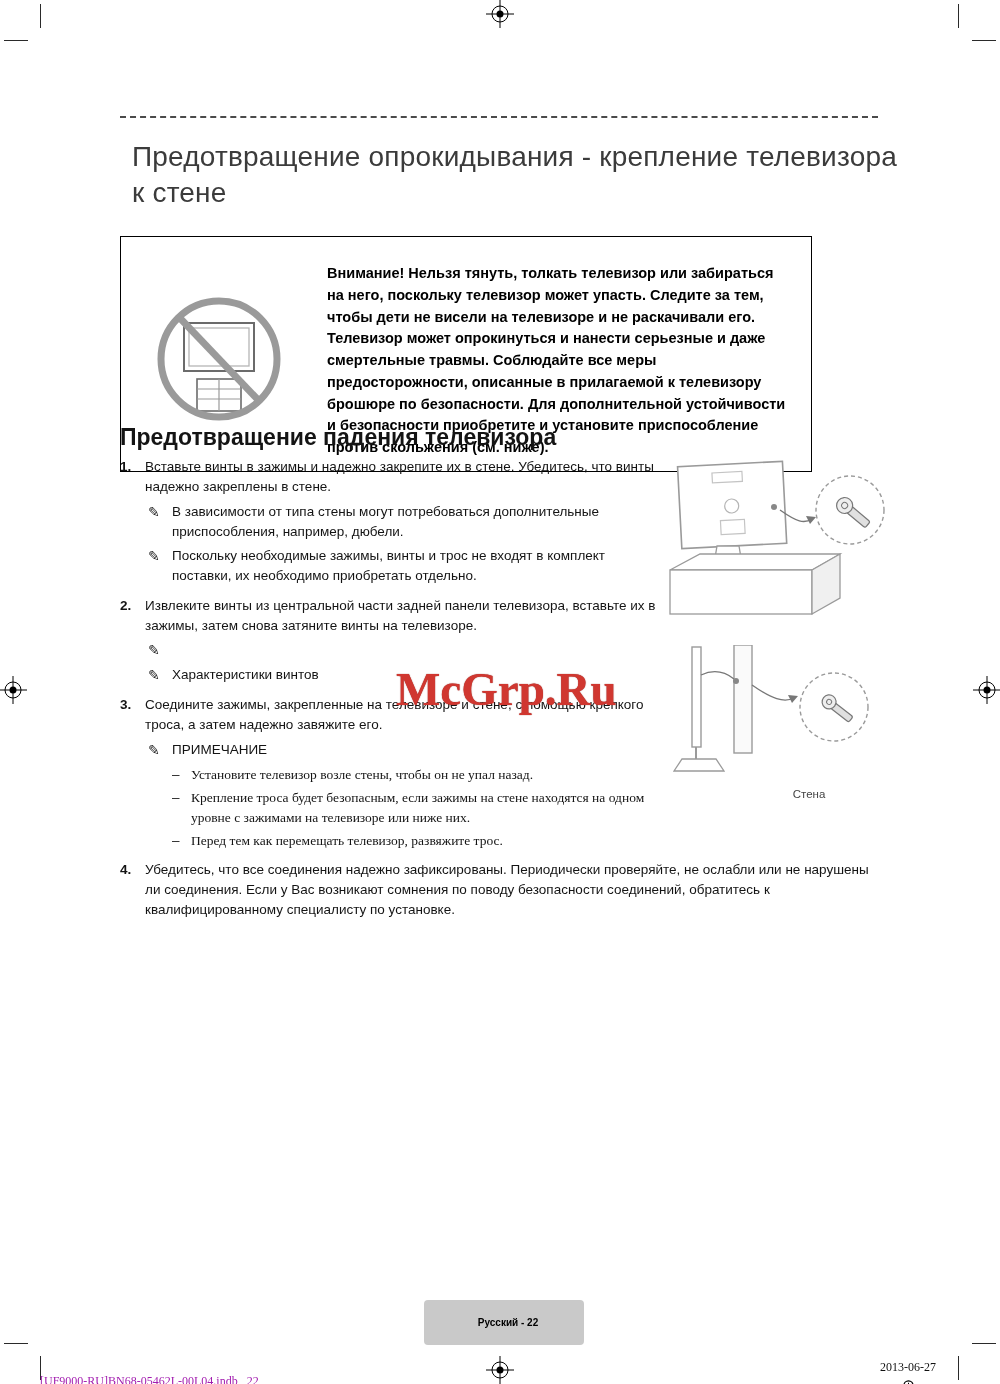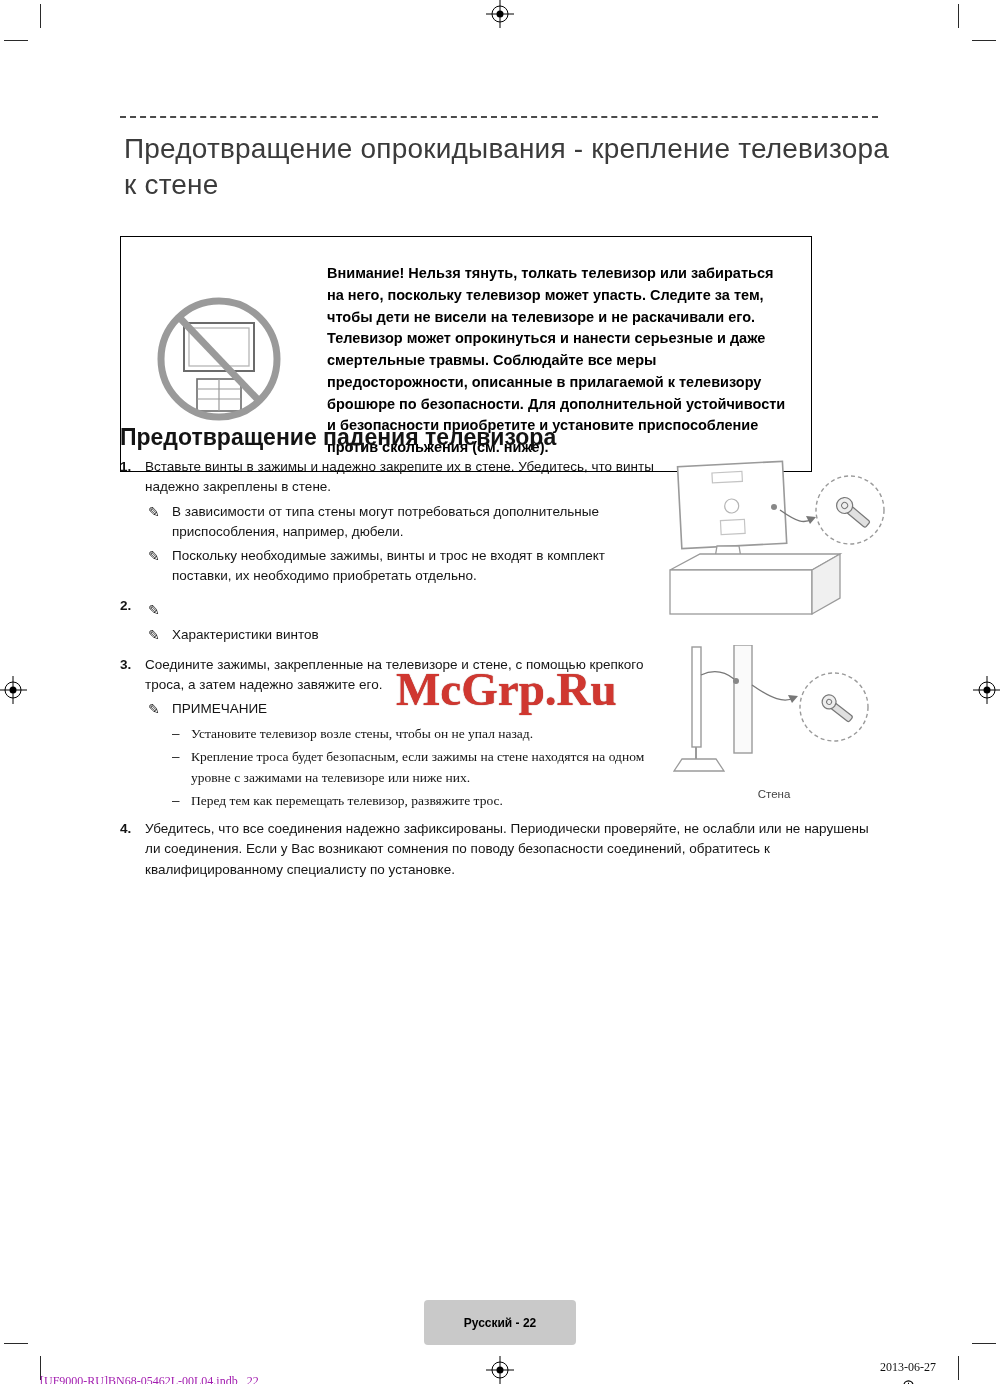--- a/index.html
+++ b/index.html
@@ -8,21 +8,21 @@
     font-family:"Liberation Sans", sans-serif; color:#141414;
   }
   .reg { position:absolute; }
   .tick { position:absolute; background:#2a2a2a; }
 
   .dashed-rule {
     position:absolute; left:120px; top:116px; width:758px; height:0;
     border-top:2px dashed #4a4a4a;
   }
   .title {
-    position:absolute; left:120px; top:127px; width:780px; margin:4px;
+    position:absolute; left:120px; top:127px; width:780px; margin:12px;
     font-size:28px; font-weight:400; line-height:1.3; color:#3b3b3b; letter-spacing:0.2px;
   }
   .warning-box {
     position:absolute; left:120px; top:236px; width:692px; min-height:180px;
     box-sizing:border-box; border:1px solid #000;
     display:flex; align-items:center; gap:22px; padding:26px 18px 12px 14px;
   }
   .warning-icon { flex:0 0 170px; display:flex; justify-content:center; }
   .warning-text {
     margin:0; width:535px; font-size:14.5px; font-weight:700; line-height:1.5; color:#000;
@@ -45,33 +45,33 @@
   .note p { margin:0; max-width:438px; }
   .note-heading { font-weight:400; }
   .spec-line { margin:2px 0 3px 27px; }
   .bullet { display:flex; gap:9px; margin:3px 0 3px 27px; }
   .bullet .dash { flex:0 0 10px; }
   .bullet p { margin:0; max-width:455px;font-family:Liberation Serif, serif; }
 
   .fig1 { position:absolute; left:662px; top:452px; width:228px; height:182px; }
   .fig2 { position:absolute; left:662px; top:645px; width:228px; height:150px; }
   .wall-label {
-    position:absolute; left:742px; top:788px; width:64px; text-align:center;
+    position:absolute; left:777px; top:788px; width:64px; text-align:center;
     font-size:11.5px; color:#444;
   }
   .watermark {
     position:absolute; left:396px; top:662px; z-index:6;
     font-family:"Liberation Serif", serif; font-weight:700; font-size:47px;
     color:#d03730; text-shadow:0 0 1px #8a201b;
   }
   .footer-tab {
     position:absolute; left:424px; top:1300px; width:152px; height:45px;
     background:#c9c9c9; border-radius:4px;
     display:flex; align-items:center; justify-content:center;
-    font-size:12px; font-weight:700; color:#000;
+    font-size:10px; font-weight:700; color:#000;padding-left:8px;
   }
   .print-left {
     position:absolute; left:40px; top:1362px;
     font-family:"Liberation Serif", serif; font-size:12px; color:#a21caf; white-space:pre;margin-top:12px;
   }
   .print-right {
     position:absolute; right:64px; top:1360px; display:flex; align-items:center; gap:5px;
     font-family:"Liberation Serif", serif; font-size:12px; color:#111;flex-direction:column;
   }
 </style>
@@ -148,20 +148,21 @@
         <div class="note">
           <span class="pencil-icon">✎</span>
           <p>Поскольку необходимые зажимы, винты и трос не входят в комплект поставки, их необходимо приобретать отдельно.</p>
         </div>
       </div>
     </div>
 
     <div class="step">
       <span class="step-num">2.</span>
       <div class="step-body narrow">
+        <p class="step-text">Извлеките винты из центральной части задней панели телевизора, вставьте их в зажимы, затем снова затяните винты на телевизоре.</p>
         <div class="note">
           <span class="pencil-icon">✎</span>
         </div>
         <div class="note">
           <span class="pencil-icon">✎</span>
           <p>Характеристики винтов</p>
         </div>
       </div>
     </div>
 

